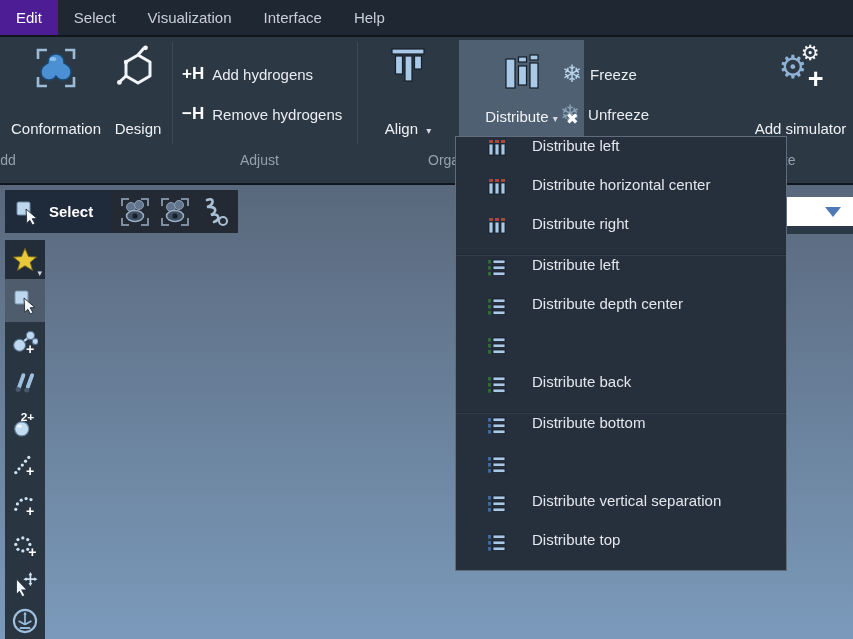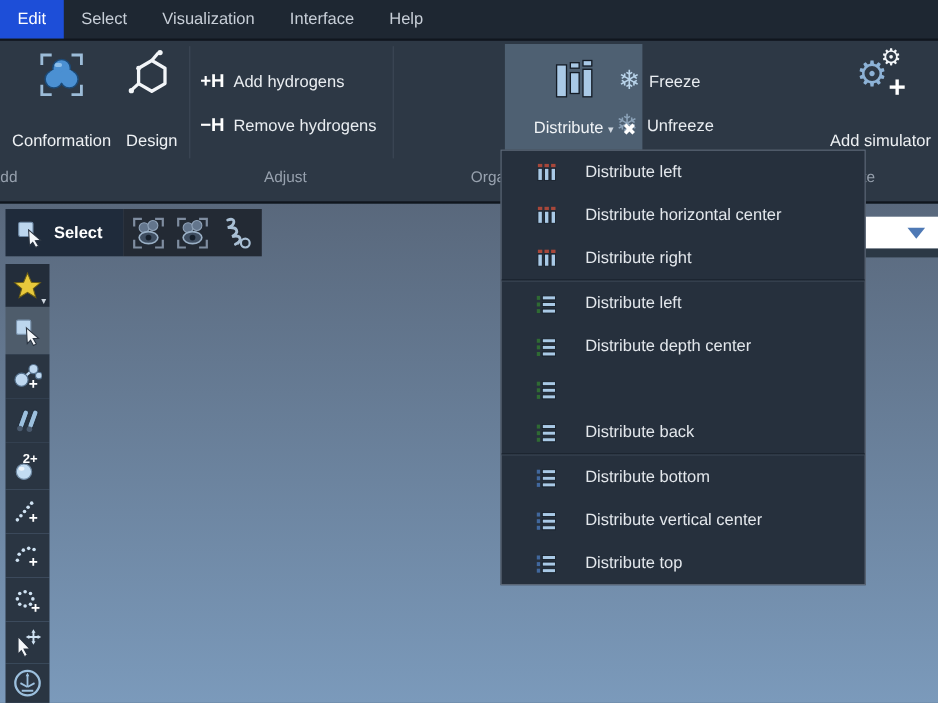--- a/index.html
+++ b/index.html
@@ -4,21 +4,21 @@
 <style>
   * { box-sizing: border-box; margin: 0; padding: 0; }
   html,body { width:853px; height:639px; overflow:hidden; background:#2d3845;
               font-family:"Liberation Sans", sans-serif; }
   .stage { position:relative; width:853px; height:639px; }
 
   
   .menubar { position:absolute; left:0; top:0; width:853px; height:37px;
              background:#1e2732; border-bottom:2px solid #10161e; display:flex; z-index:6;}
   .tab { height:35px; line-height:35px; padding:0 16px; font-size:15px; color:#c8cfd8; cursor:default;}
-  .tab.active { background:#1d4ed8; color:#ffffff; }
+  .tab.active { background:#4c1d95; color:#ffffff; }
   .searchbox { position:absolute; left:408px; top:0; width:445px; height:31px;
                background:#fdfdfd; border:none; outline:none; padding:0 10px;
                font-size:15px; color:#30343a; font-family:"Liberation Sans",sans-serif;}
   .searchbox::placeholder { color:#8d9298; opacity:1; }
 
   
   .ribbon { position:absolute; left:0; top:37px; width:853px; height:148px;
             background:#2d3845; border-bottom:2px solid #10161e; z-index:4;}
   .rsep { position:absolute; top:5px; width:1px; height:102px; background:#3d4856; }
   .bigbtn { position:absolute; top:8px; height:94px; display:flex; flex-direction:column;
@@ -64,21 +64,21 @@
   .sidebar { position:absolute; left:5px; top:240px; width:40px; z-index:3; display:flex; flex-direction:column;}
   .scell { width:40px; display:flex; align-items:center; justify-content:center;
            background:#2a3542; position:relative;}
   .scell.dark { background:#232d3a; }
   .scell.active { background:#4e5c6b; }
   .scell .corner { position:absolute; right:3px; bottom:1px; font-size:9px; color:#cdd5de;}
 
   
   .menu { position:absolute; left:455px; top:136px; width:332px; background:#26303d;
           border:1px solid #616d7d; z-index:10; }
-  .mitem { height:39px; display:flex; align-items:center; padding-left:30px; gap:24px;
+  .mitem { height:39px; display:flex; align-items:flex-start; padding-left:30px; gap:24px;
            color:#e3e7ec; font-size:15px; cursor:default;}
   .msep { height:2px; background:linear-gradient(#141c26,#3f4b5a); }
 
   svg { display:block; }
 </style>
 </head>
 <body>
 
 <svg width="0" height="0" style="position:absolute" aria-hidden="true">
   <defs>
@@ -161,20 +161,31 @@
       <span class="hglyph">+H</span>
       <span>Add hydrogens</span>
     </div>
     <div class="rowbtn" style="left:182px; top:61px;">
       <span class="hglyph">−H</span>
       <span>Remove hydrogens</span>
     </div>
 
     <div class="rsep" style="left:357px;"></div>
 
+    <div class="bigbtn" style="left:368px; width:80px;">
+      <svg width="38" height="40" viewBox="0 0 38 40">
+        <rect x="3" y="4" width="32" height="5" fill="#a9c9e6" stroke="#16202c" stroke-width="1.2"></rect>
+        <rect x="6.5" y="11" width="7" height="18" fill="#a9c9e6" stroke="#16202c" stroke-width="1.2"></rect>
+        <rect x="16" y="11" width="7" height="25" fill="#a9c9e6" stroke="#16202c" stroke-width="1.2"></rect>
+        <rect x="25.5" y="11" width="7" height="13" fill="#a9c9e6" stroke="#16202c" stroke-width="1.2"></rect>
+      </svg>
+      <span class="lbl">
+        <span>Align</span>&nbsp;&nbsp;<span class="drop-arrow">▾</span>
+      </span>
+    </div>
 
     <div class="distribute-btn">
       <svg width="40" height="42" viewBox="0 0 40 42">
         <rect x="4" y="7" width="9" height="29" fill="#a9c9e6" stroke="#141c26" stroke-width="1.2"></rect>
         <rect x="16.5" y="5" width="8" height="5" fill="#a9c9e6" stroke="#141c26" stroke-width="1.2"></rect>
         <rect x="16.5" y="14" width="8" height="19" fill="#a9c9e6" stroke="#141c26" stroke-width="1.2"></rect>
         <rect x="28" y="3" width="8" height="5" fill="#a9c9e6" stroke="#141c26" stroke-width="1.2"></rect>
         <rect x="28" y="11" width="8" height="25" fill="#a9c9e6" stroke="#141c26" stroke-width="1.2"></rect>
       </svg>
       <span class="lbl" style="margin-top:14px;">
@@ -398,23 +409,28 @@
     <div class="mitem">
       <svg width="22" height="22">
           <use href="#sym-dist-v"></use>
         </svg>
       <span>Distribute bottom</span>
     </div>
     <div class="mitem">
       <svg width="22" height="22">
           <use href="#sym-dist-v"></use>
         </svg>
-      <span>Distribute vertical center</span>
     </div>
     <div class="mitem">
       <svg width="22" height="22">
           <use href="#sym-dist-v"></use>
         </svg>
+      <span>Distribute vertical separation</span>
+    </div>
+    <div class="mitem">
+      <svg width="22" height="22">
+          <use href="#sym-dist-v"></use>
+        </svg>
       <span>Distribute top</span>
     </div>
   </div>
 
 </div>
 
 </body></html>

